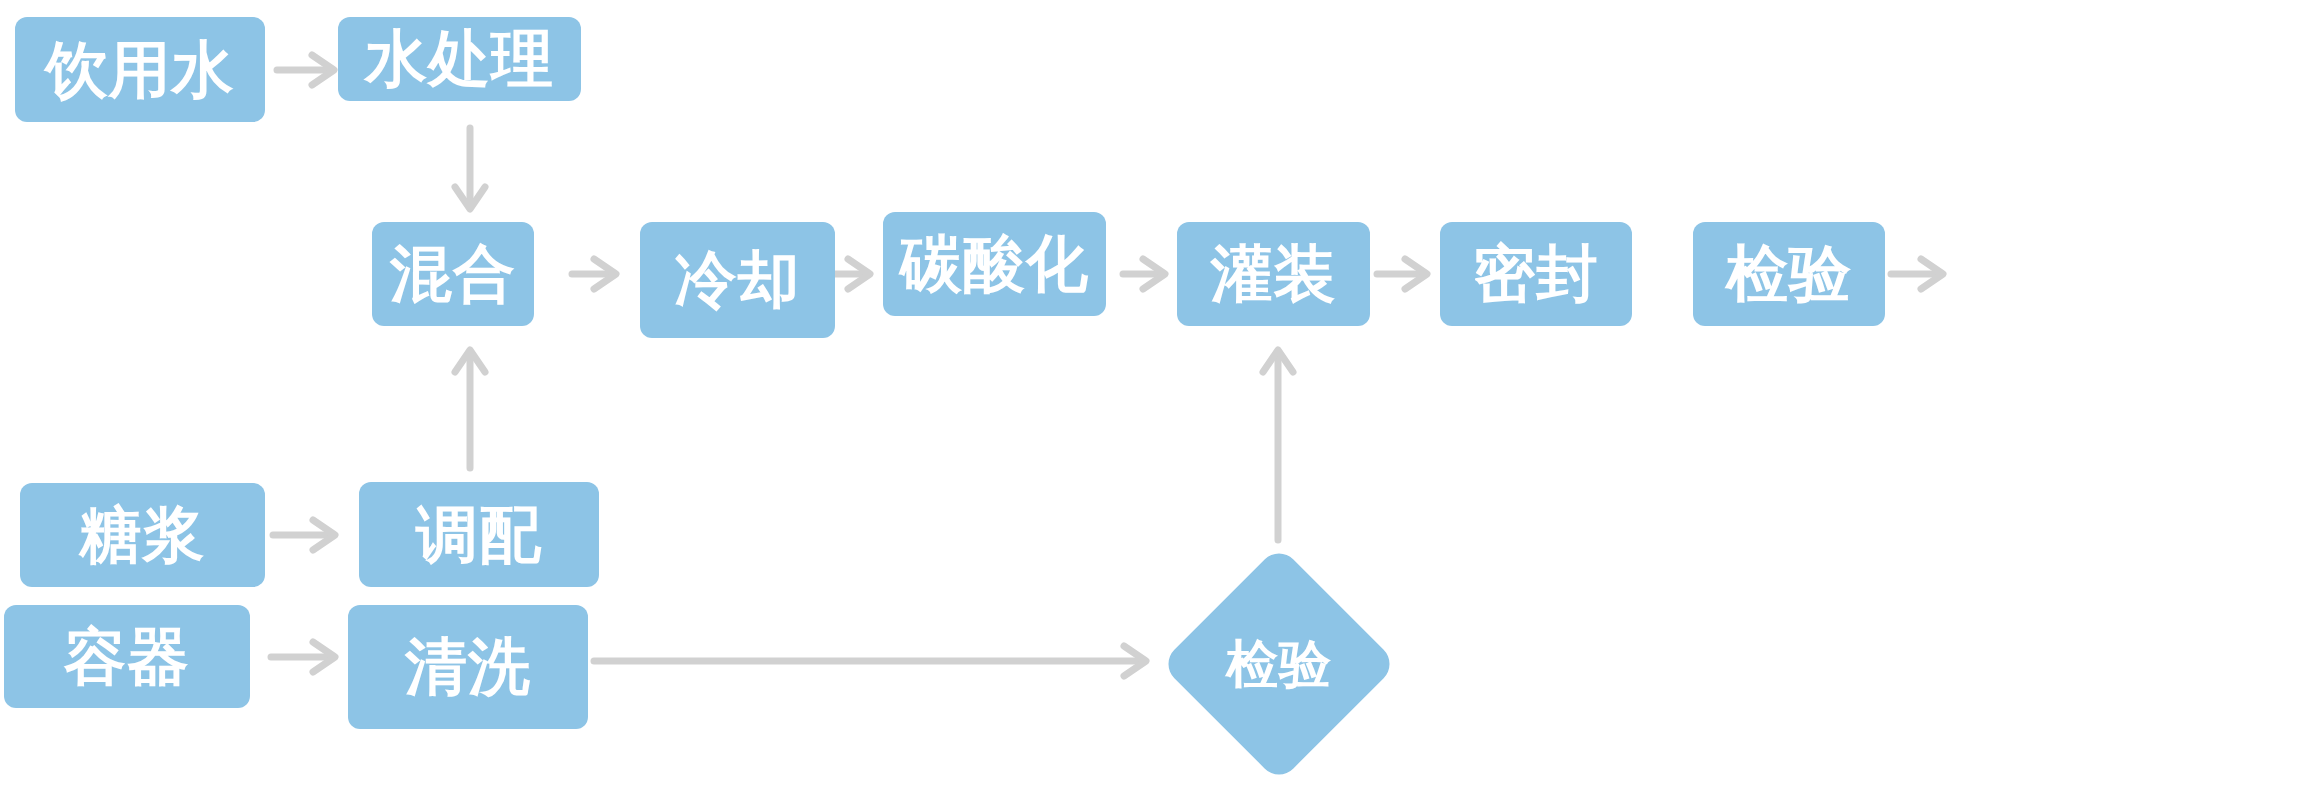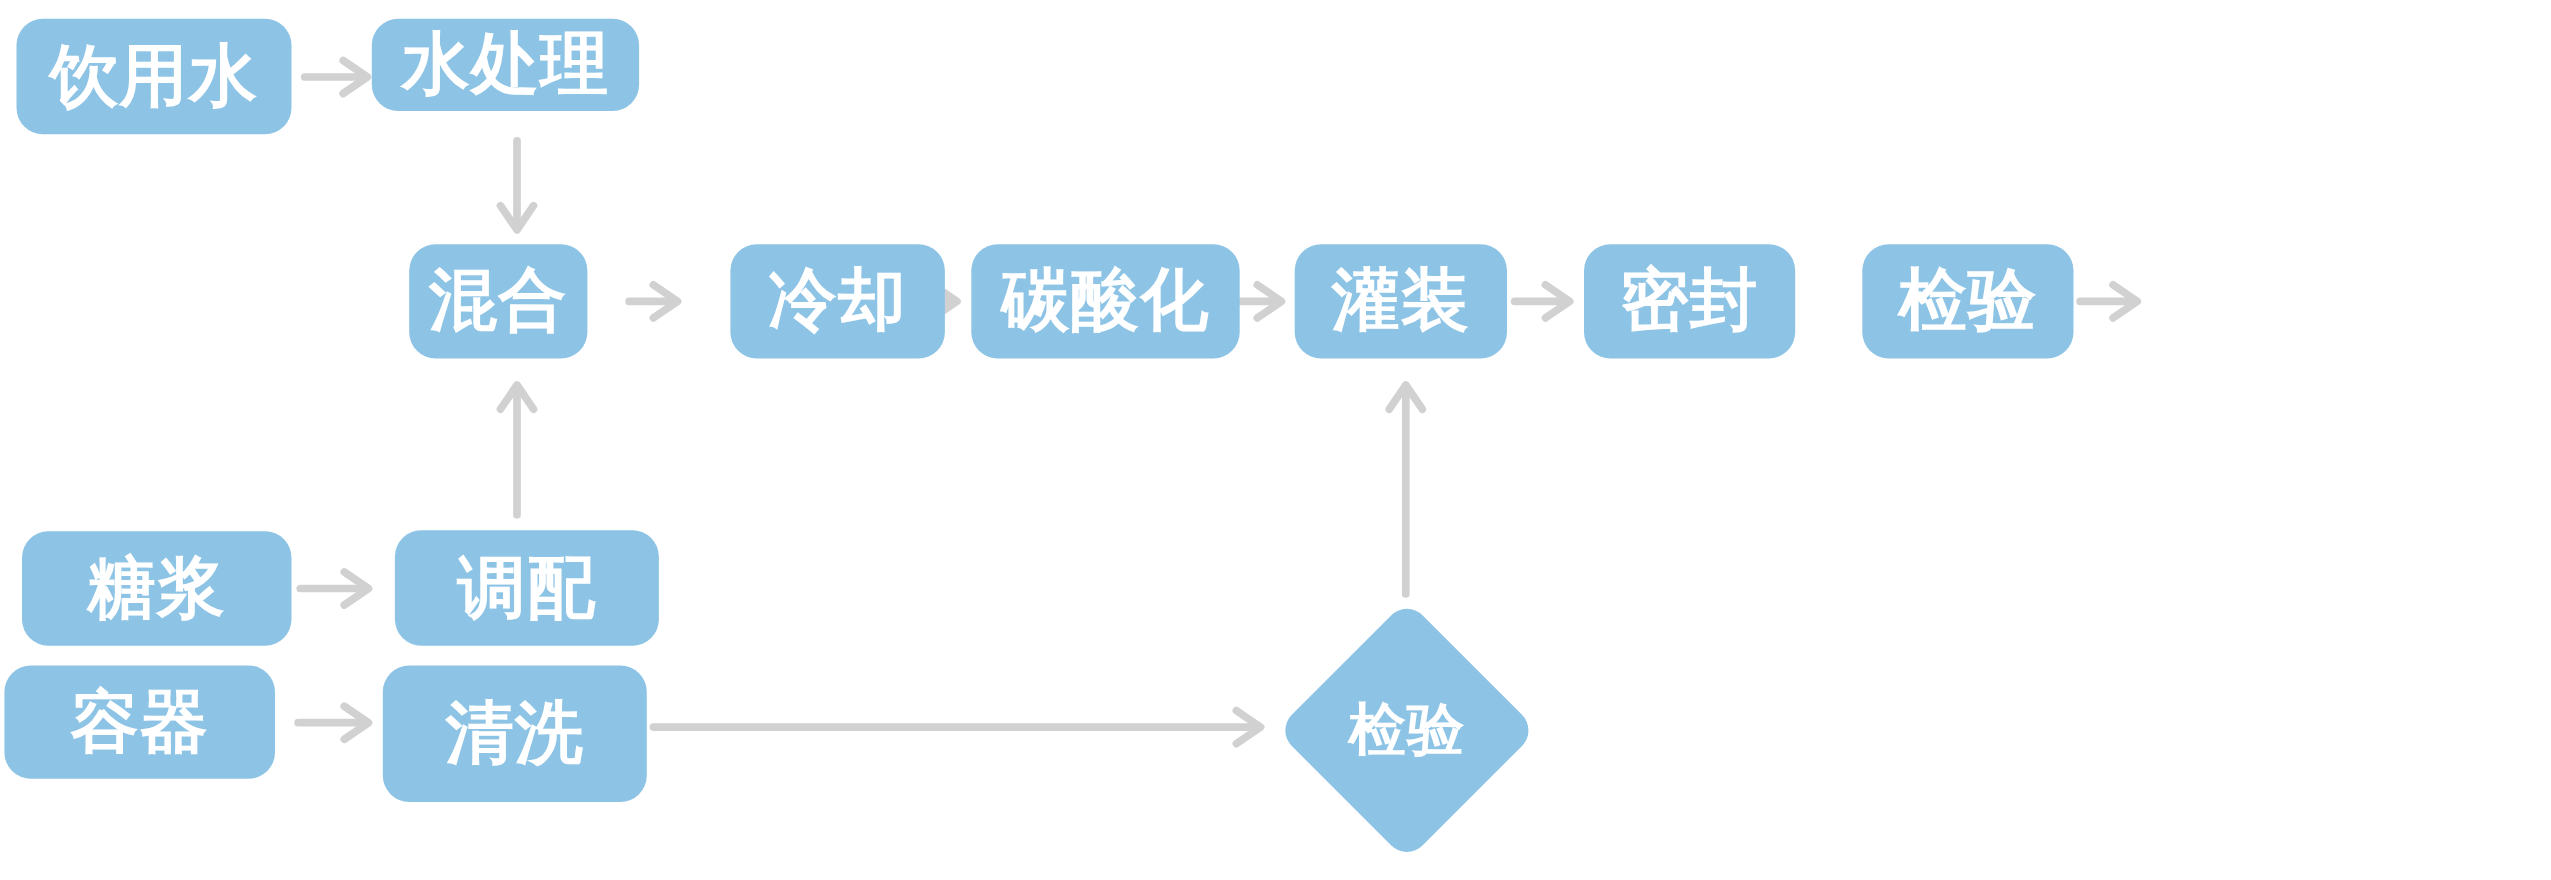--- a/index.html
+++ b/index.html
@@ -17,21 +17,21 @@
     overflow:hidden;
     font-family:"Liberation Sans", sans-serif;
   }
   .edges{position:absolute;left:0;top:0;width:2319px;height:800px;}
   .node{
     position:absolute;
     display:flex;align-items:center;justify-content:center;
   }
   .rect{
     background:var(--node-fill);
-    border-radius:24px;
+    border-radius:12px;
   }
   .lbl{
     color:var(--node-text);
     font-weight:bold;
     font-size:62px;
     line-height:1;
     white-space:nowrap;
     letter-spacing:1px;
   }
   .diamond{background:transparent;}
@@ -94,24 +94,24 @@
   <div class="node rect" style="left:15px;top:17px;width:250px;height:105px">
     <span class="lbl">饮用水</span>
   </div>
   <div class="node rect" style="left:338px;top:17px;width:243px;height:84px">
     <span class="lbl">水处理</span>
   </div>
 
   <div class="node rect" style="left:372px;top:222px;width:162px;height:104px">
     <span class="lbl">混合</span>
   </div>
-  <div class="node rect" style="left:664px;top:222px;width:195px;height:104px">
+  <div class="node rect" style="left:640px;top:222px;width:195px;height:116px">
     <span class="lbl">冷却</span>
   </div>
-  <div class="node rect" style="left:883px;top:222px;width:244px;height:104px">
+  <div class="node rect" style="left:883px;top:212px;width:223px;height:104px">
     <span class="lbl">碳酸化</span>
   </div>
   <div class="node rect" style="left:1177px;top:222px;width:193px;height:104px">
     <span class="lbl">灌装</span>
   </div>
   <div class="node rect" style="left:1440px;top:222px;width:192px;height:104px">
     <span class="lbl">密封</span>
   </div>
   <div class="node rect" style="left:1693px;top:222px;width:192px;height:104px">
     <span class="lbl">检验</span>

